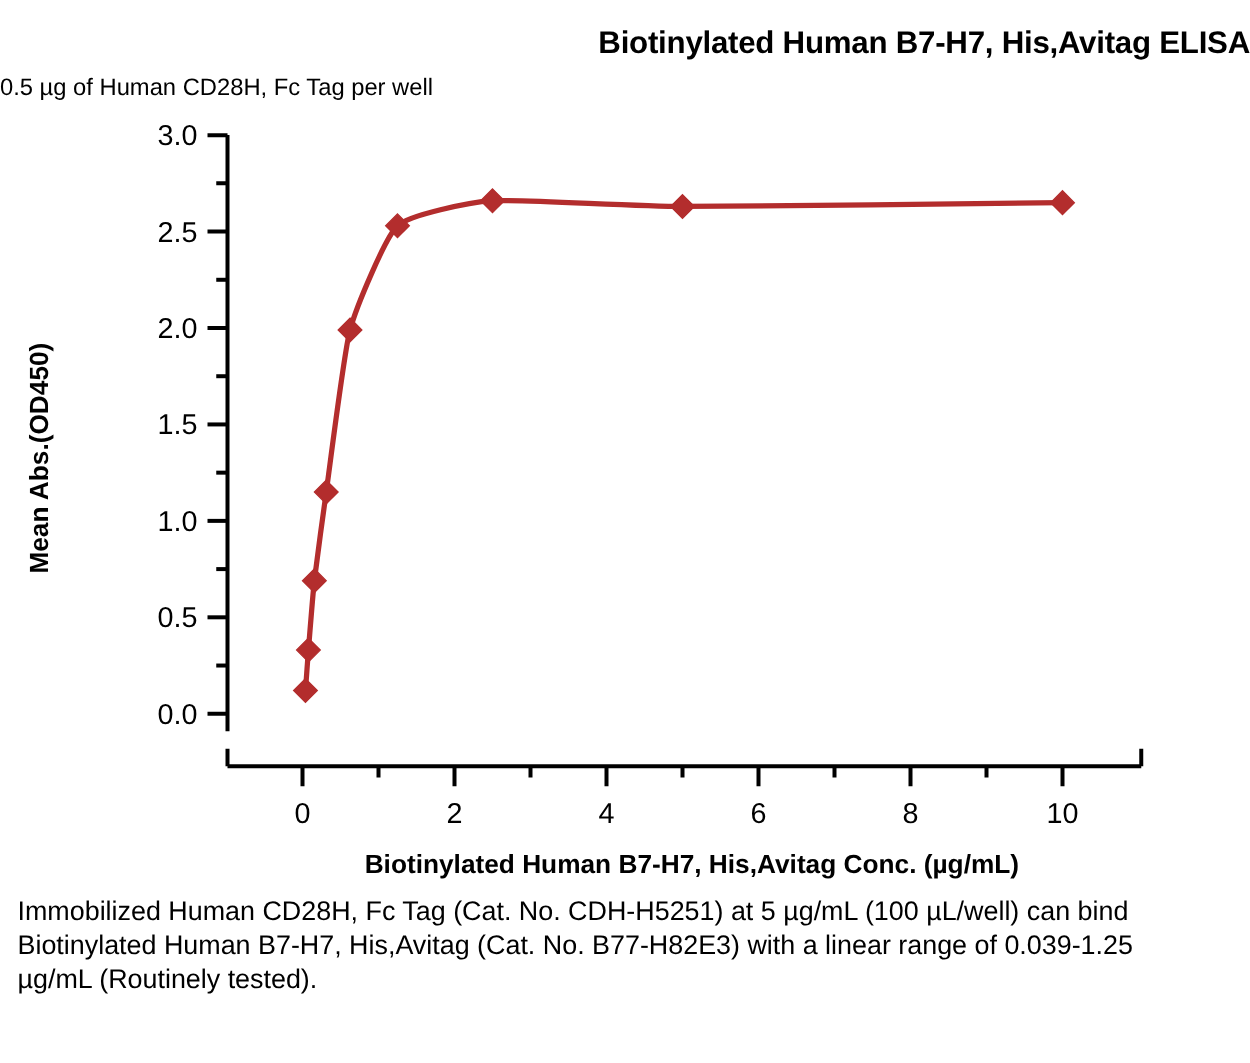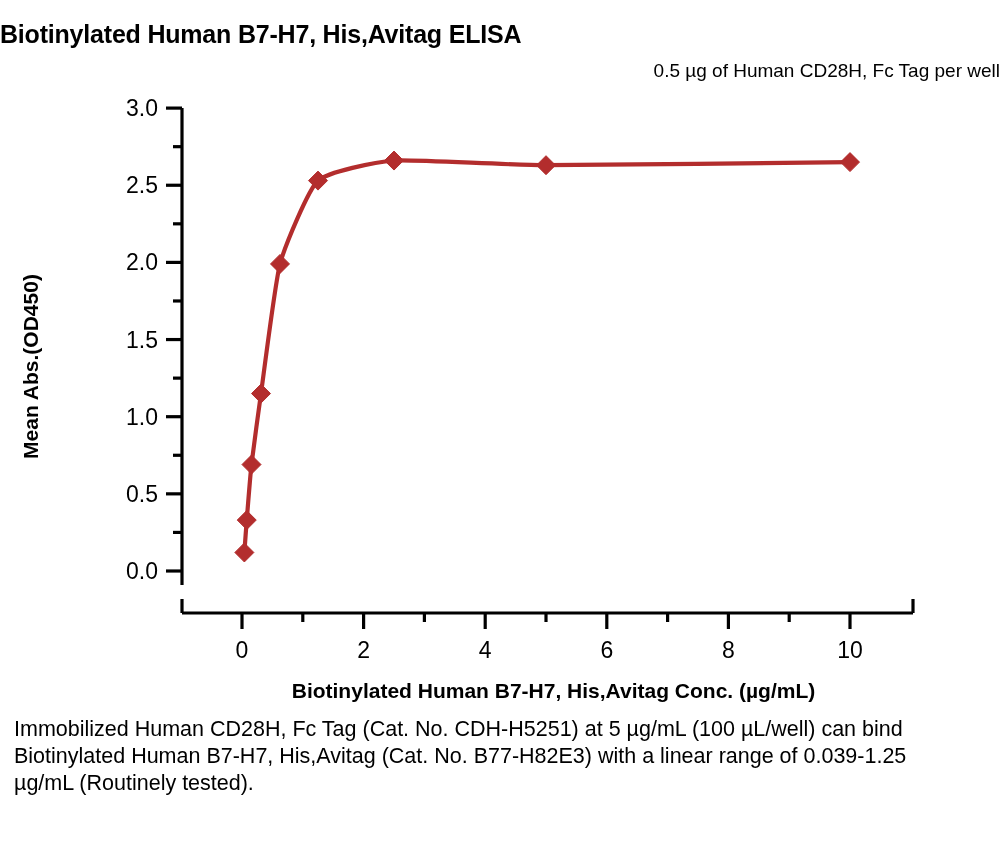--- a/index.html
+++ b/index.html
@@ -18,31 +18,31 @@
   #page {
     position: relative;
     width: 1000px;
     height: 850px;
   }
   .title {
     position: absolute;
     left: 0;
     top: 20px;
     width: 1000px;
-    text-align: left;
+    text-align: right;
     font-size: 25px;
     font-weight: bold;
     letter-spacing: -0.2px;
   }
   .subtitle {
     position: absolute;
     left: 0;
     top: 60px;
     width: 1000px;
-    text-align: right;
+    text-align: left;
     font-size: 19px;
     font-weight: normal;
   }
   .plot-wrap {
     position: absolute;
     left: 0;
     top: 90px;
     width: 1000px;
     height: 615px;
   }

